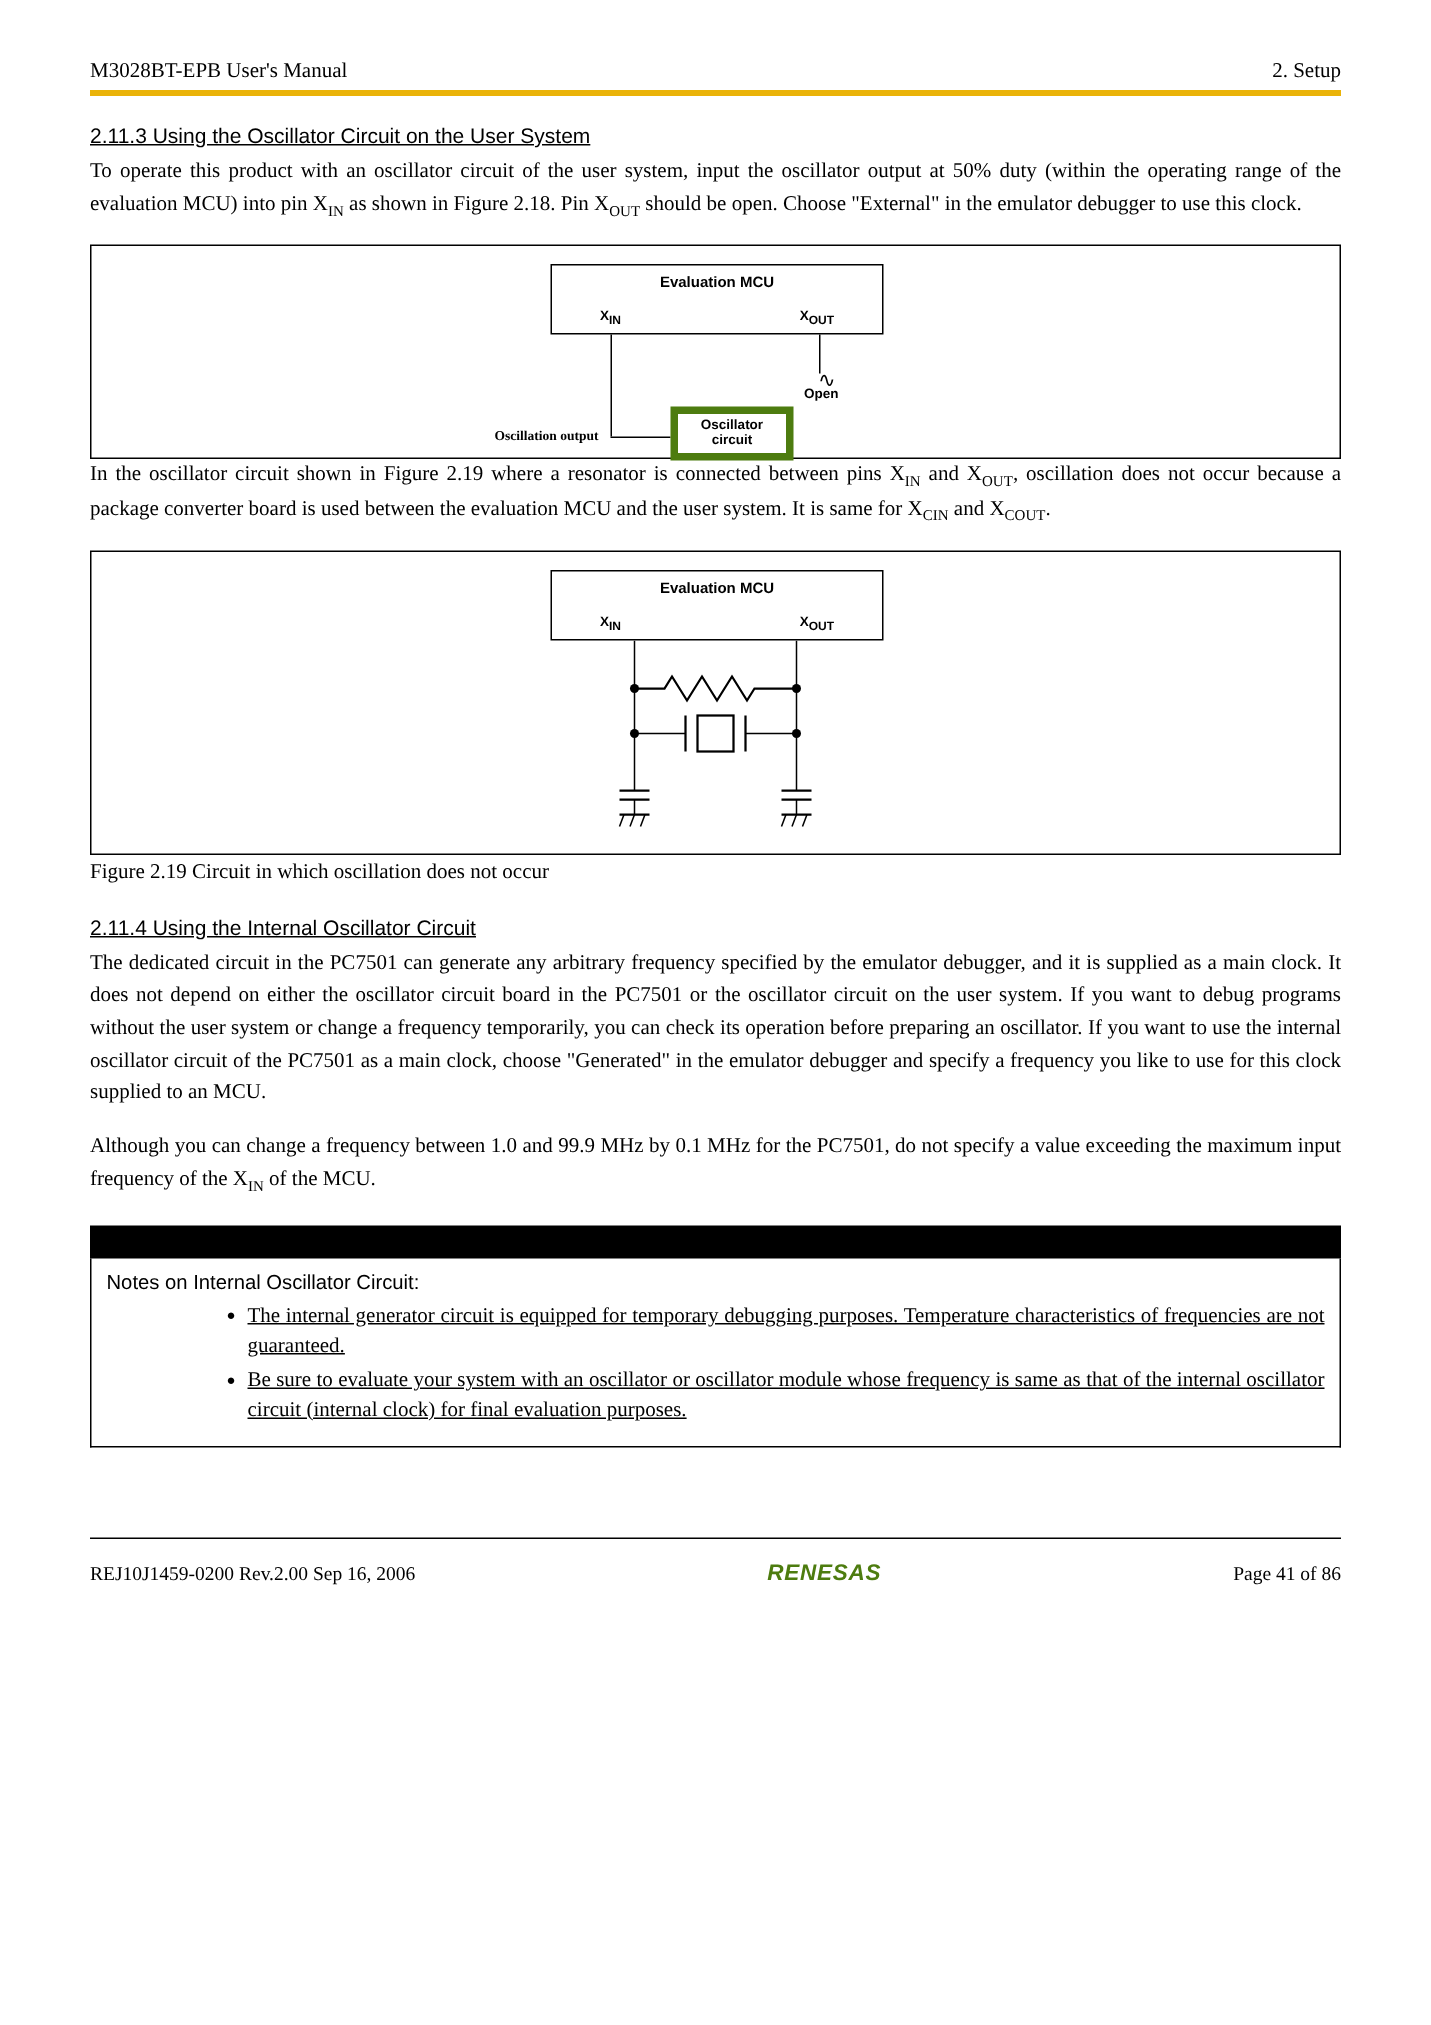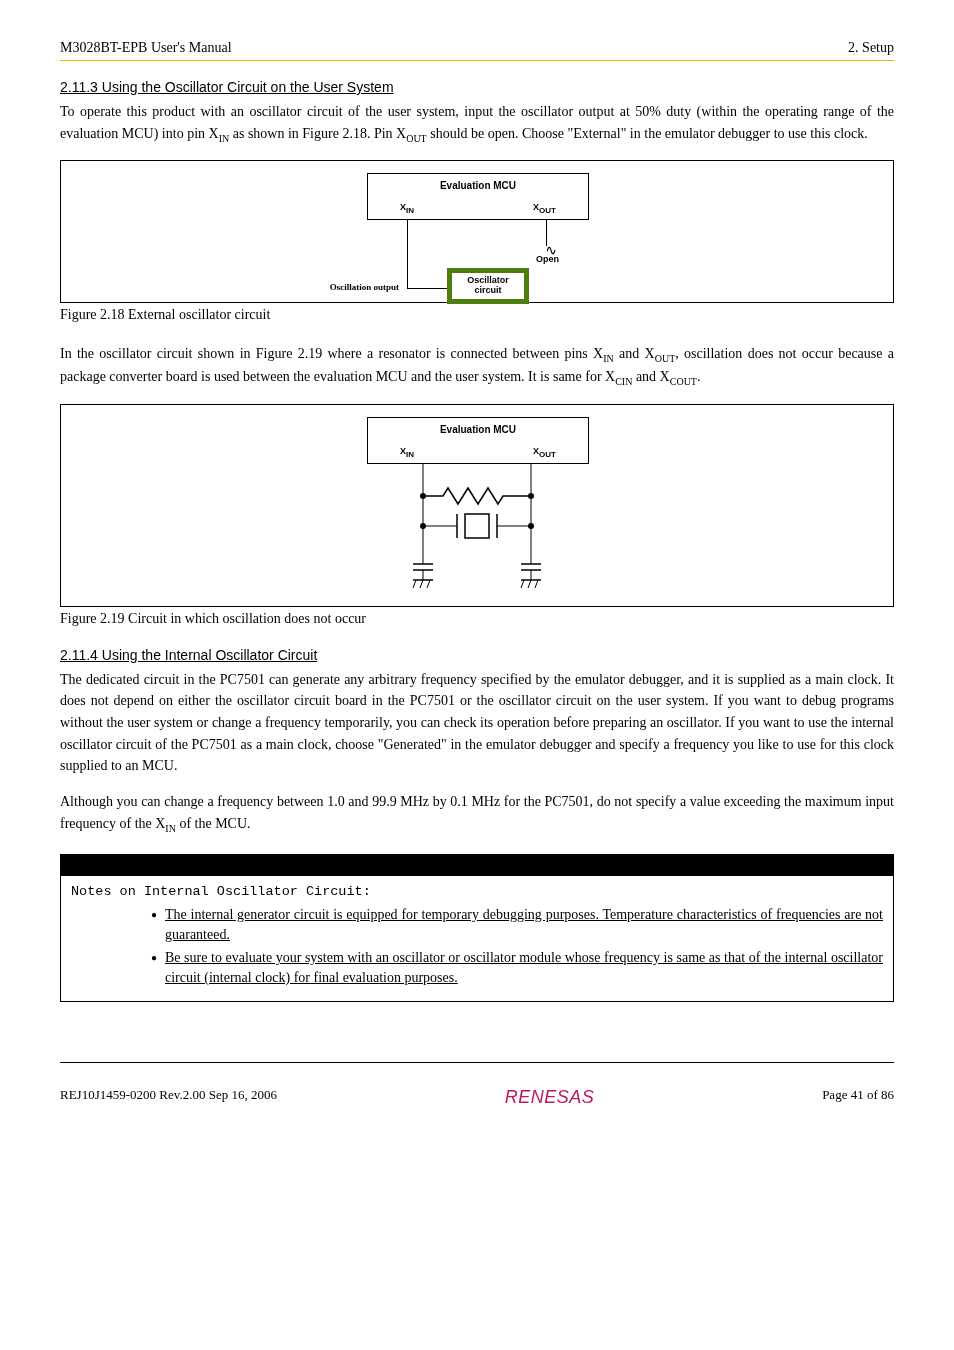--- a/index.html
+++ b/index.html
@@ -11,21 +11,21 @@
     width: 954px;
   }
   .page {
     padding: 40px 60px 30px 60px;
     box-sizing: border-box;
   }
   .header-row {
     display: flex;
     justify-content: space-between;
     font-size: 14px;
-    border-bottom: 1px solid #eab308;
+    border-bottom: 4px solid #eab308;
     padding-bottom: 4px;
     margin-bottom: 18px;
   }
   .section-heading {
     font-family: Arial, Helvetica, sans-serif;
     font-size: 14px;
     margin: 0 0 6px 0;
     text-decoration: underline;
   }
   .body-text {
@@ -180,21 +180,21 @@
     font-family: Arial, Helvetica, sans-serif;
     font-size: 13px;
   }
   .notes-box {
     border: 1px solid #000;
     border-top: none;
     padding: 8px 10px 10px 10px;
     font-size: 14px;
   }
   .notes-title {
-    font-family: Liberation Mono, monospace;
+    font-family: Liberation Sans, sans-serif;
     font-size: 13.5px;
     margin-bottom: 6px;
   }
   .notes-list {
     list-style: none;
     margin: 0 0 0 80px;
     padding: 0;
     text-decoration: underline;
   }
   .notes-list li {
@@ -208,33 +208,33 @@
     content: "●";
     position: absolute;
     left: 0;
     font-size: 10px;
     top: 3px;
   }
 
   .footer-row {
     border-top: 1px solid #000;
     margin-top: 60px;
-    padding-top: 24px;
+    padding-top: 14px;
     display: flex;
     justify-content: space-between;
-    align-items: flex-start;
+    align-items: flex-end;
     font-size: 13px;
   }
   .renesas-logo {
     font-family: Arial, sans-serif;
-    font-weight: normal;
+    font-weight: bold;
     font-style: italic;
-    font-size: 18px;
+    font-size: 15px;
     letter-spacing: 0.5px;
-    color: #be185d;
+    color: #4d7c0f;
   }
 </style>
 </head>
 <body>
 
 <div class="page">
 
   <div class="header-row">
     <span>M3028BT-EPB User's Manual</span>
     <span>2. Setup</span>
@@ -262,21 +262,20 @@
         <div class="open-label">Open</div>
         <div class="wire-bottom-h"></div>
         <div class="osc-box">
           <span>Oscillator</span><br>
           <span>circuit</span>
         </div>
         <div class="osc-output-label">Oscillation output</div>
       </div>
     </div>
   </div>
-  <p class="figure-caption">Figure 2.18 External oscillator circuit</p>
 
   <p class="body-text">
     <span>In the oscillator circuit shown in Figure 2.19 where a resonator is connected between pins X</span><span class="sub">IN</span><span> and X</span><span class="sub">OUT</span><span>, oscillation does not occur because a package converter board is used between the evaluation MCU and the user system. It is same for X</span><span class="sub">CIN</span><span> and X</span><span class="sub">COUT</span><span>.</span>
   </p>
 
   <div class="figure-box">
     <div class="fig2">
       <div class="mcu-box">
         <span>Evaluation MCU</span>
         <div class="pin-row">

